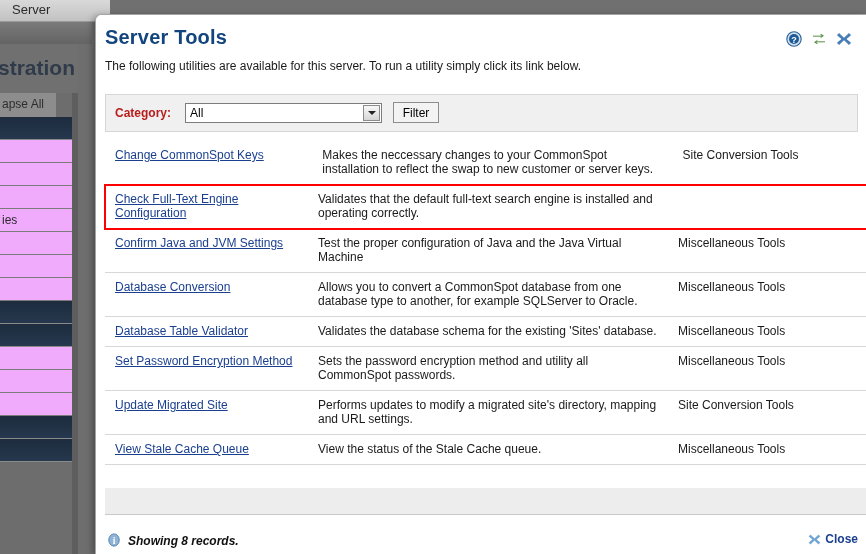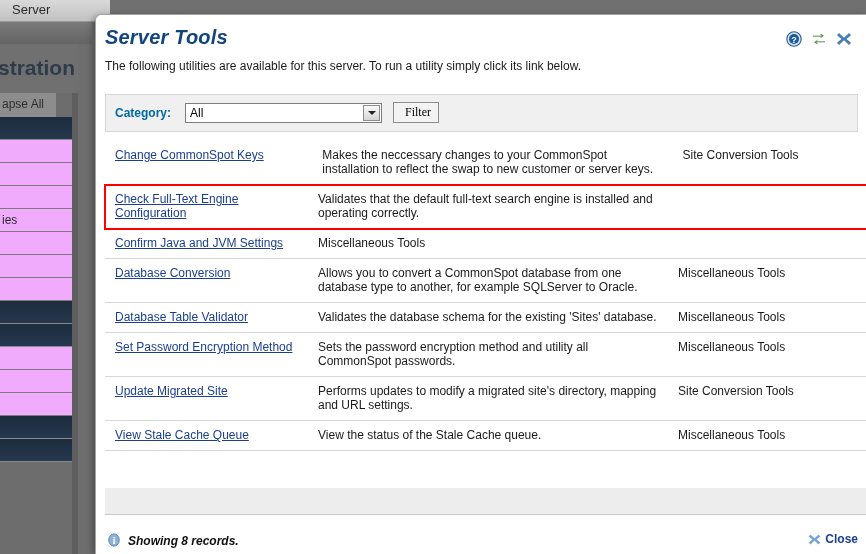--- a/index.html
+++ b/index.html
@@ -128,21 +128,20 @@
     position: relative;
     height: 70px;
   }
   #dialog-title {
     position: absolute;
     left: 9px; top: 11px;
     font-size: 20px;
     font-weight: bold;
     color: #12447e;
     letter-spacing: 0.2px;
-    font-style: italic;
   }
   #dialog-subtitle {
     position: absolute;
     left: 9px; top: 44px;
     font-size: 12px;
     color: #1a1a1a;
   }
   #header-icons {
     position: absolute;
     right: 14px; top: 16px;
@@ -164,21 +163,21 @@
     height: 38px;
     background: #f0f0f0;
     border: 1px solid #d6d6d6;
     box-sizing: border-box;
   }
   #filter-label {
     position: absolute;
     left: 9px; top: 11px;
     font-size: 12px;
     font-weight: bold;
-    color: #0369a1;
+    color: #b91c1c;
   }
   #category-select {
     position: absolute;
     left: 79px; top: 8px;
     width: 197px; height: 20px;
     background: #ffffff;
     border: 1px solid #7d7d7d;
     box-sizing: border-box;
     font-size: 12px;
     cursor: pointer;
@@ -208,26 +207,25 @@
     border-top: 4px solid #222;
   }
   #filter-button {
     position: absolute;
     left: 287px; top: 7px;
     min-width: 46px;
     height: 21px;
     background: #f3f3f3;
     border: 1px solid #8d8d8d;
     box-sizing: border-box;
-    font-family: Liberation Serif, serif;
+    font-family: Liberation Sans, sans-serif;
     font-size: 12px;
     color: #000;
     cursor: pointer;
     padding: 0 7px;
-    text-align: right;
   }
 
   
   #table-wrap {
     position: absolute;
     left: 9px; top: 126px;
     width: 762px;
   }
   #table-head {
     display: flex;
@@ -405,20 +403,21 @@
           <div class="td c-name"><a class="tool-link">Change CommonSpot Keys</a></div>
           <div class="td c-desc">Makes the neccessary changes to your CommonSpot installation to reflect the swap to new customer or server keys.</div>
           <div class="td c-cat">Site Conversion Tools</div>
         </div>
         <div class="trow highlight">
           <div class="td c-name"><a class="tool-link">Check Full-Text Engine Configuration</a></div>
           <div class="td c-desc">Validates that the default full-text search engine is installed and operating correctly.</div>
         </div>
         <div class="trow">
           <div class="td c-name"><a class="tool-link">Confirm Java and JVM Settings</a></div>
+          <div class="td c-desc">Test the proper configuration of Java and the Java Virtual Machine</div>
           <div class="td c-cat">Miscellaneous Tools</div>
         </div>
         <div class="trow">
           <div class="td c-name"><a class="tool-link">Database Conversion</a></div>
           <div class="td c-desc">Allows you to convert a CommonSpot database from one database type to another, for example SQLServer to Oracle.</div>
           <div class="td c-cat">Miscellaneous Tools</div>
         </div>
         <div class="trow">
           <div class="td c-name"><a class="tool-link">Database Table Validator</a></div>
           <div class="td c-desc">Validates the database schema for the existing 'Sites' database.</div>

